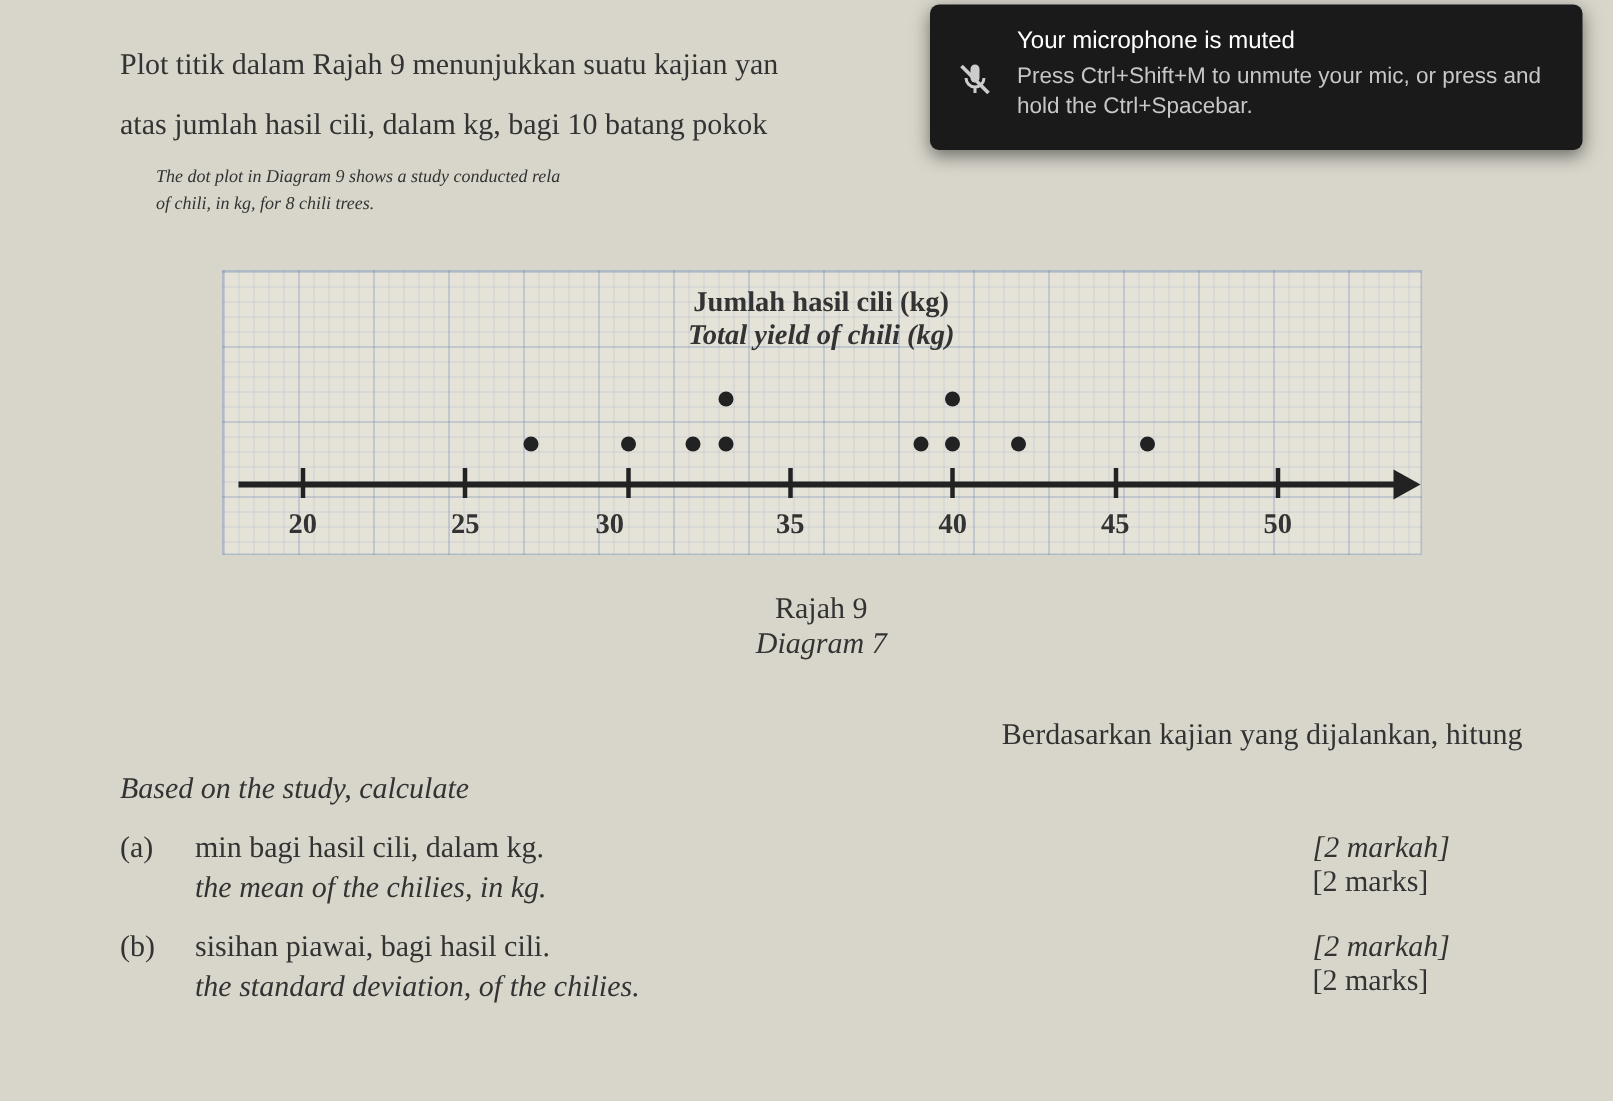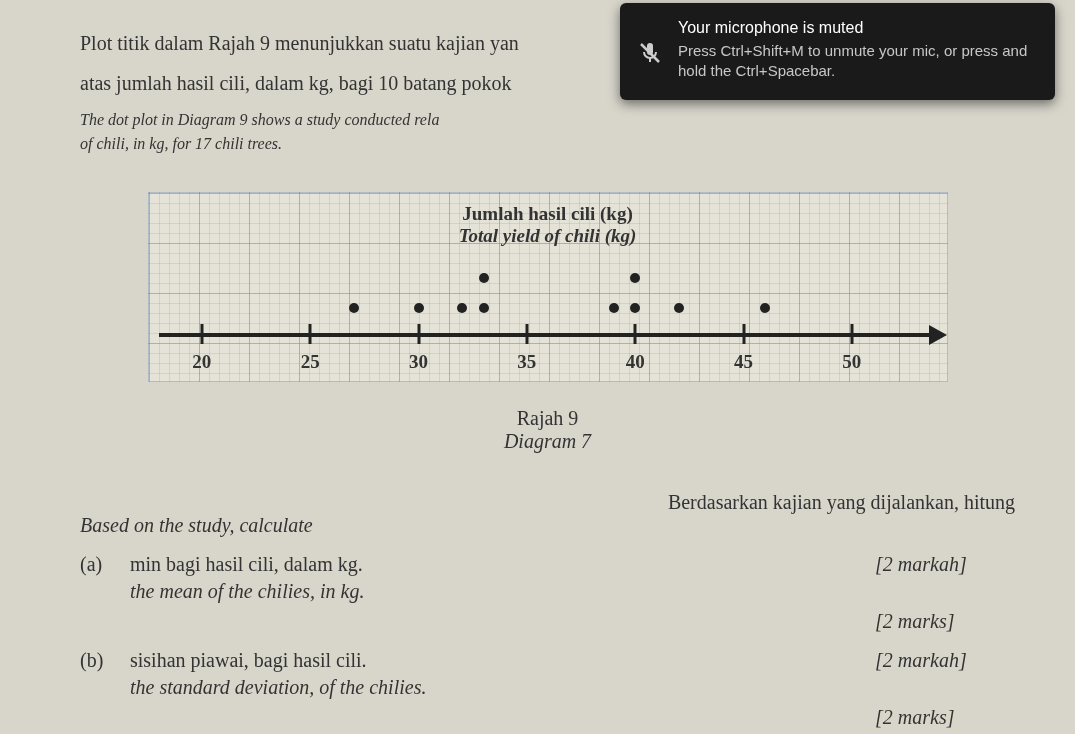--- a/index.html
+++ b/index.html
@@ -16,24 +16,25 @@
       padding: 28px 60px 20px 80px;
       position: relative;
     }
     .intro-text {
       font-size: 20px;
       line-height: 1.5;
       margin-bottom: 10px;
     }
     .intro-italic {
       font-style: italic;
-      font-size: 16px;
+      font-size: 12px;
       line-height: 1.5;
       margin-bottom: 30px;
       margin-top: 8px;
+      margin-left: 24px;
     }
     .chart-container {
       margin: 36px auto 0;
       width: 800px;
       position: relative;
     }
     .grid-paper {
       width: 800px;
       height: 190px;
       background-color: #e5e3d8;
@@ -104,36 +105,34 @@
     }
     .caption .italic { font-style: italic; display:block; }
     .calc-intro {
       margin-top: 38px;
       font-size: 20px;
       text-align: right;
     }
     .calc-intro-italic {
       font-style: italic;
       font-size: 20px;
-      margin-top: 0;
+      margin-top: 13px;
     }
     .question-row {
       display: flex;
       margin-top: 16px;
       font-size: 20px;
     }
     .q-label { width: 50px; }
     .q-body { flex: 1; }
     .q-marks {
       width: 140px;
       text-align: left;
     }
     .q-marks-italic {
-      font-style: italic;
-      margin-top: 34px;
     }
     .q-body-italic {
       font-style: italic;
       margin-top: 4px;
     }
     
     .toast {
       position: absolute;
       top: 3px;
       right: 20px;
@@ -159,21 +158,21 @@
   </style>
 </head>
 <body>
 
 <div class="page">
 
   <div class="intro-text">Plot titik dalam Rajah 9 menunjukkan suatu kajian yan</div>
   <div class="intro-text">atas jumlah hasil cili, dalam kg, bagi 10 batang pokok</div>
   <div class="intro-italic">
     <span>The dot plot in Diagram 9 shows a study conducted rela</span><br>
-    <span>of chili, in kg, for 17 chili trees.</span>
+    <span>of chili, in kg, for 8 chili trees.</span>
   </div>
 
   <div class="chart-container">
     <div class="grid-paper">
       <div class="chart-title">
         <span>Jumlah hasil cili (kg)</span>
         <span class="italic">Total yield of chili (kg)</span>
       </div>
       <div id="dot-area">
           <div class="dot" style="left: 205px; top: 115px;"></div>
@@ -188,21 +187,21 @@
           <div class="dot" style="left: 616.667px; top: 115px;"></div>
         </div>
       <div class="axis-line"></div>
       <div class="axis-arrow"></div>
       <div id="tick-area">
           <div class="tick" style="left: 53.3333px;"></div>
           <div class="tick-label" style="left: 53.3333px;">20</div>
           <div class="tick" style="left: 161.667px;"></div>
           <div class="tick-label" style="left: 161.667px;">25</div>
           <div class="tick" style="left: 270px;"></div>
-          <div class="tick-label" style="left: 270px;">30</div>
+          <div class="tick-label" style="left: 258px;">30</div>
           <div class="tick" style="left: 378.333px;"></div>
           <div class="tick-label" style="left: 378.333px;">35</div>
           <div class="tick" style="left: 486.667px;"></div>
           <div class="tick-label" style="left: 486.667px;">40</div>
           <div class="tick" style="left: 595px;"></div>
           <div class="tick-label" style="left: 595px;">45</div>
           <div class="tick" style="left: 703.333px;"></div>
           <div class="tick-label" style="left: 703.333px;">50</div>
         </div>
     </div>

